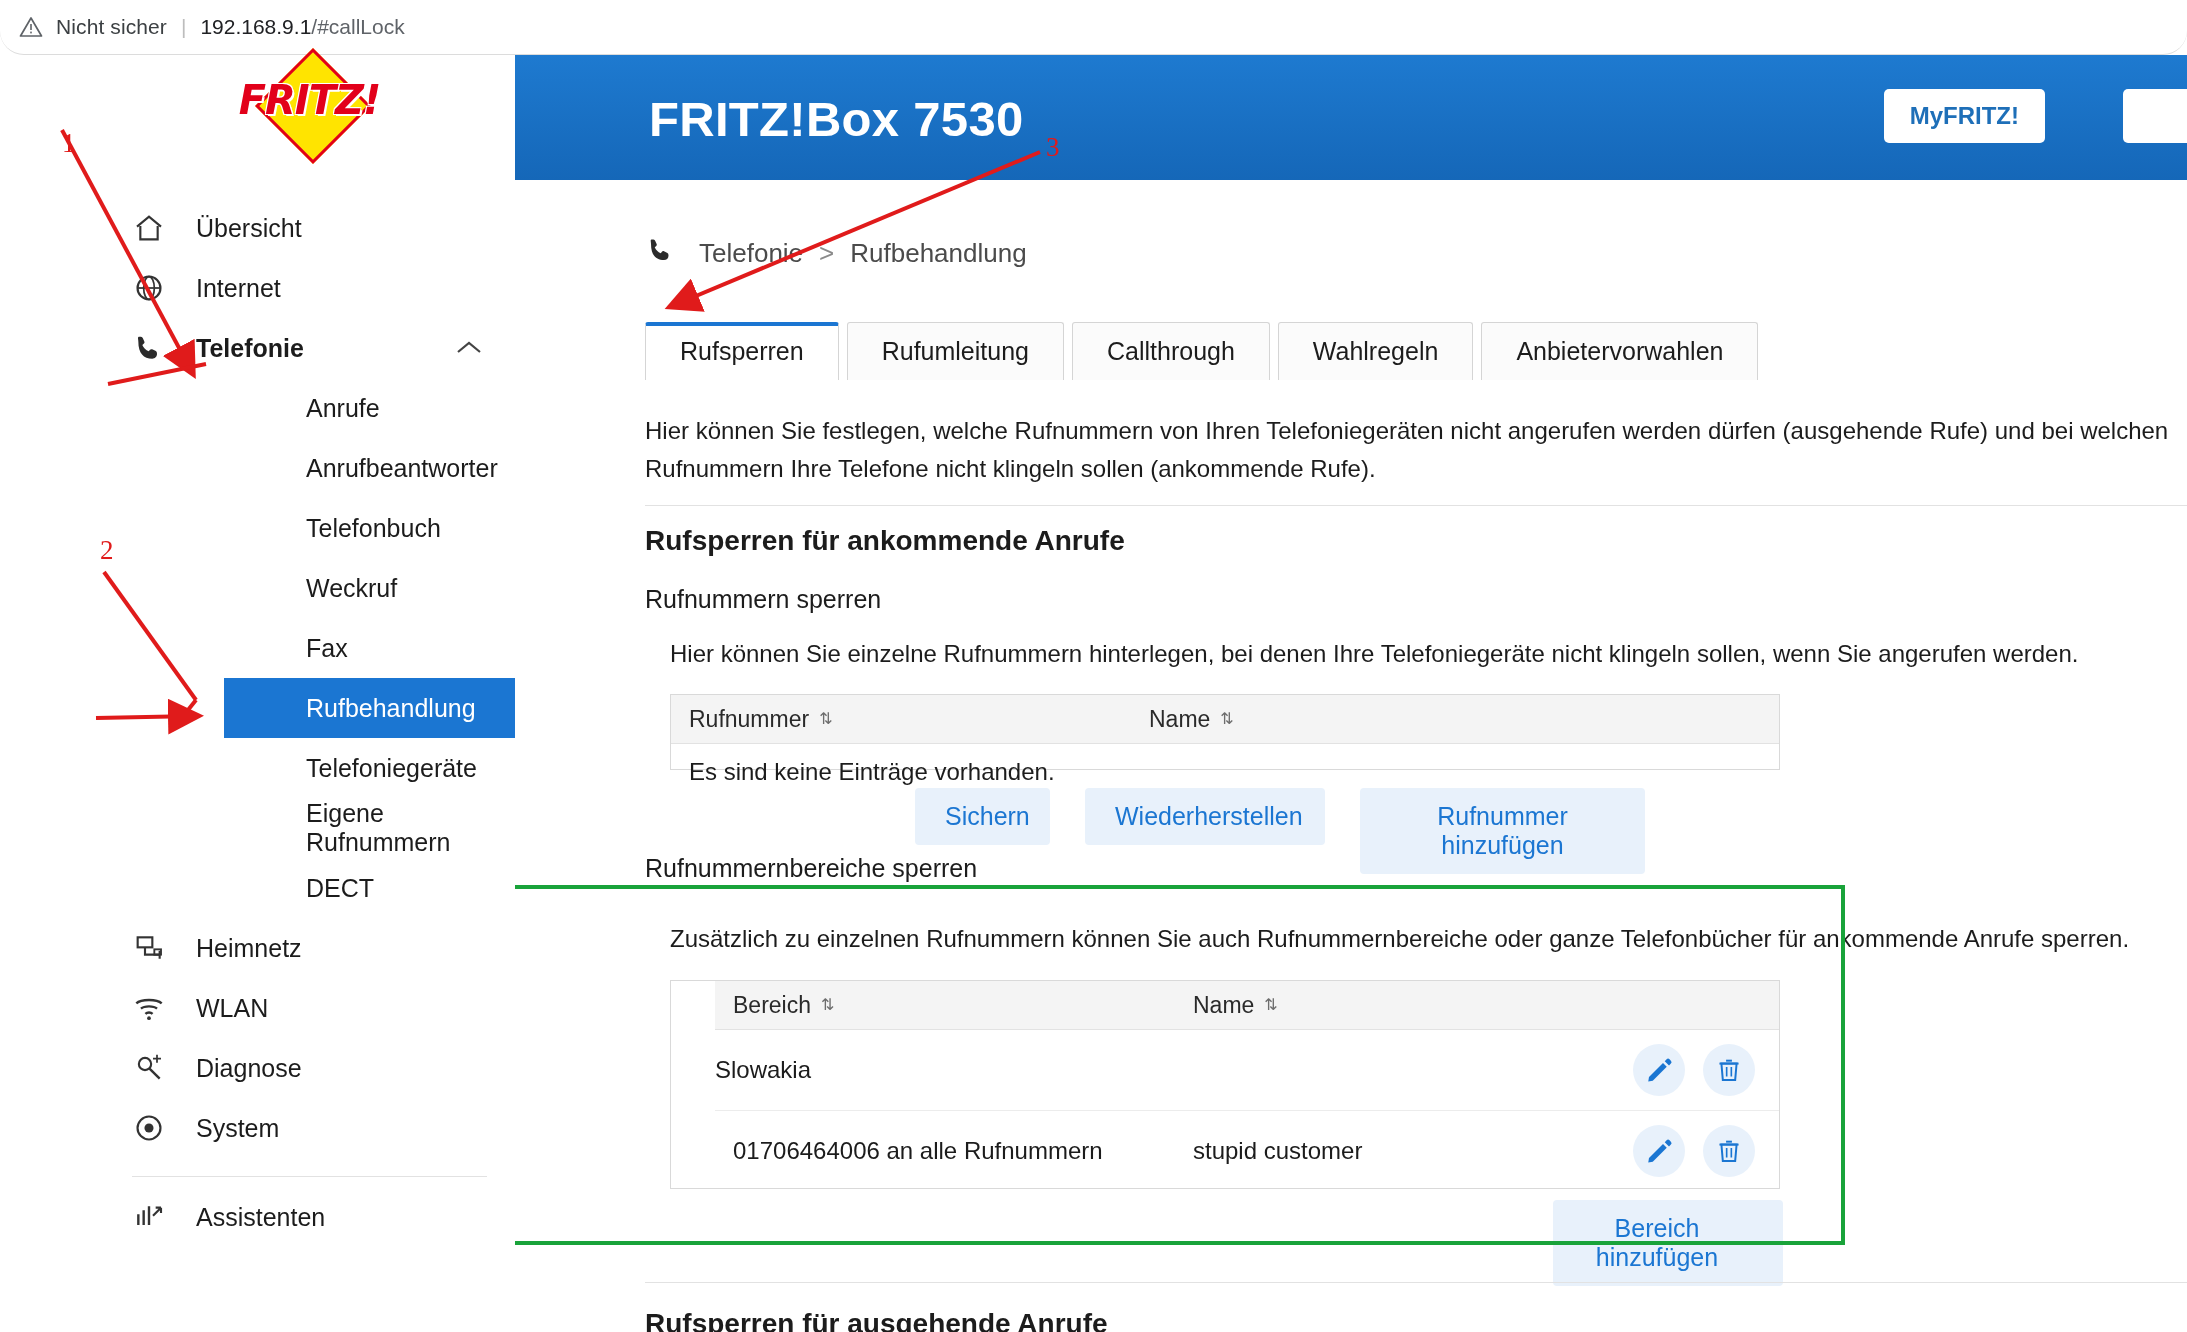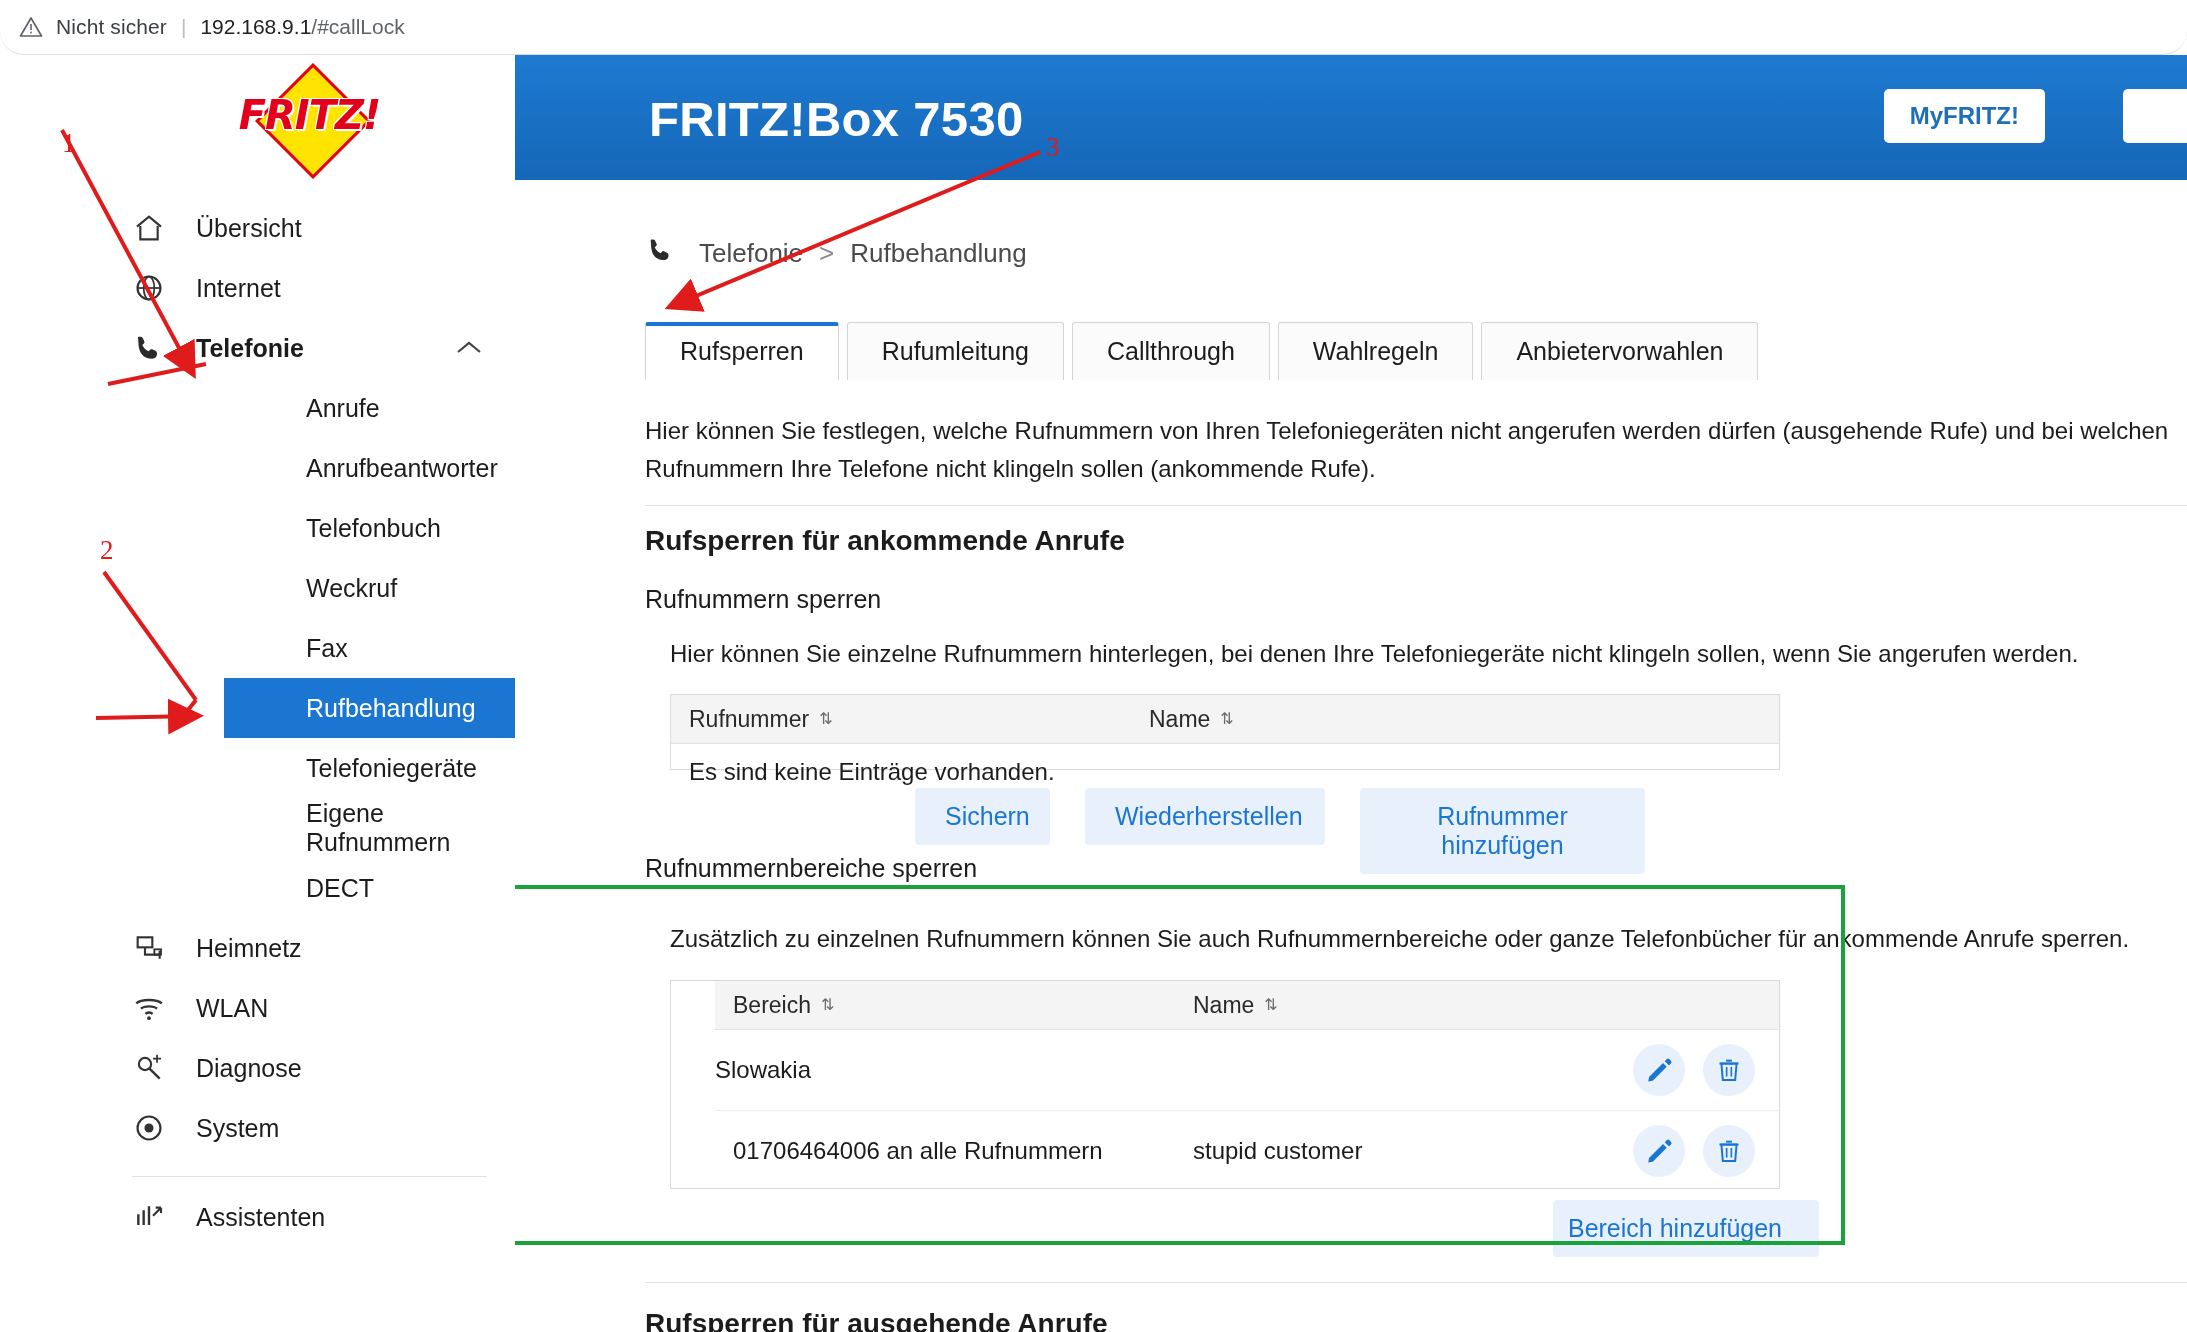--- a/index.html
+++ b/index.html
@@ -77,21 +77,20 @@
     width: 2083px; height: 125px;
     background: #1b6ec2;
     background: linear-gradient(180deg,#1e7ad0 0%,#1567b8 100%);
   }
   .logo-panel {
     position: absolute;
     left: 0; top: 0;
     width: 411px; height: 125px;
     background: #ffffff;
     display: flex;
-    align-items: center;
     justify-content: center;
   }
   .fritz-logo {
     width: 182px; height: 96px;
     position: relative;
   }
   .fritz-diamond {
     position: absolute;
     left: 50%; top: 50%;
     width: 76px; height: 76px;
@@ -606,21 +605,21 @@
                   <path d="M5.5 6.5 H18.5 L17.3 20.5 H6.7 Z" fill="none" stroke="#1b76d2" stroke-width="1.7"></path>
                   <path d="M3.8 6.5 H20.2" stroke="#1b76d2" stroke-width="1.7"></path>
                   <path d="M9.5 4 H14.5" stroke="#1b76d2" stroke-width="1.7"></path>
                   <path d="M10 9.5 V17.5 M14 9.5 V17.5" stroke="#1b76d2" stroke-width="1.4"></path>
                 </svg>
             </div>
           </div>
         </div>
       </div>
 
-      <div class="btn" style="left:1038px; top:1020px; width:266px;padding-left:8px;">Bereich hinzufügen</div>
+      <div class="btn" style="left:1038px; top:1020px; width:230px;padding-left:8px;">Bereich hinzufügen</div>
 
       <div class="hr" style="left:130px; top:1102px; width:1542px;"></div>
 
       <div class="section-title" style="left:130px; top:1128px;">Rufsperren für ausgehende Anrufe</div>
 
       <div class="greenbox" style="left:-20px; top:705px; width:1350px; height:360px;"></div>
 
     </div>
   </div>
 

